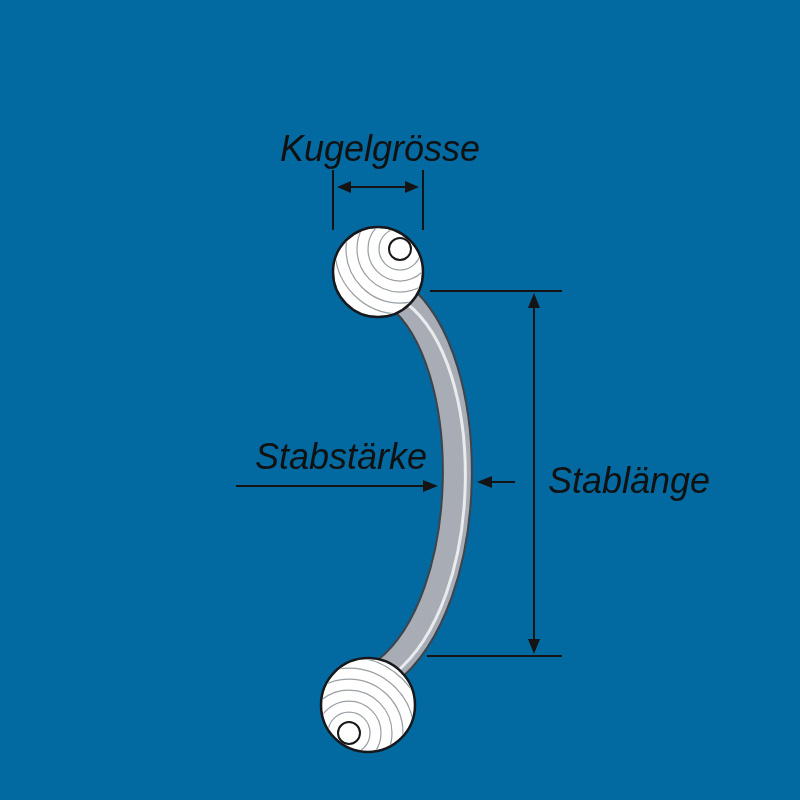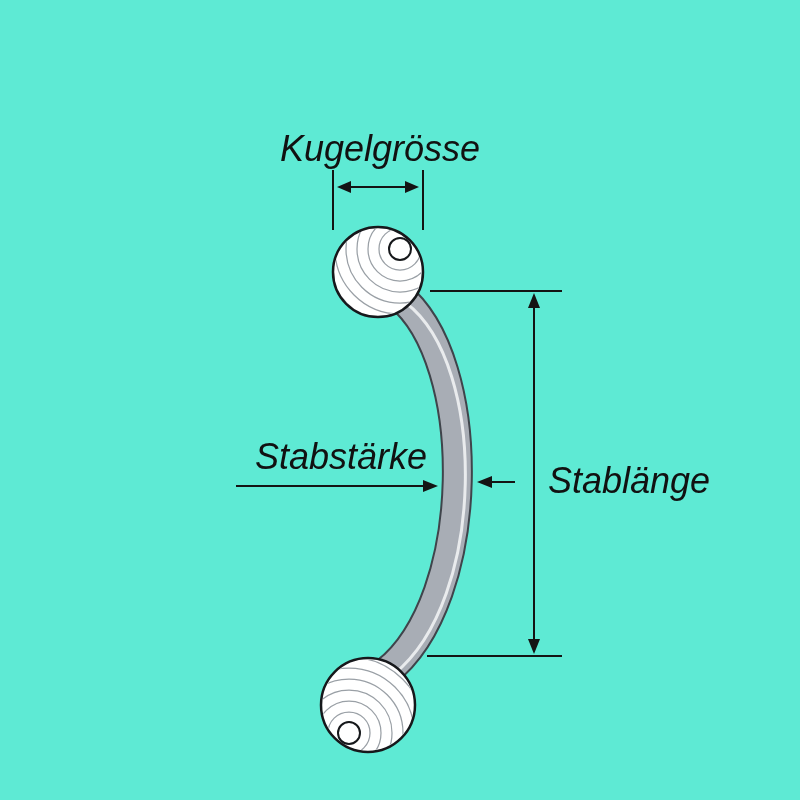--- a/index.html
+++ b/index.html
@@ -4,21 +4,21 @@
 <style>
   html, body {
     margin: 0;
     padding: 0;
     background: #ffffff;
   }
   .canvas {
     position: relative;
     width: 800px;
     height: 800px;
-    background: #5eead4;
+    background: #0369a1;
     overflow: hidden;
     font-family: "Liberation Sans", sans-serif;
   }
   svg { display: block; }
   .measure-line {
     stroke: #141414;
     stroke-width: 2;
     fill: none;
   }
   .arrow-head {

